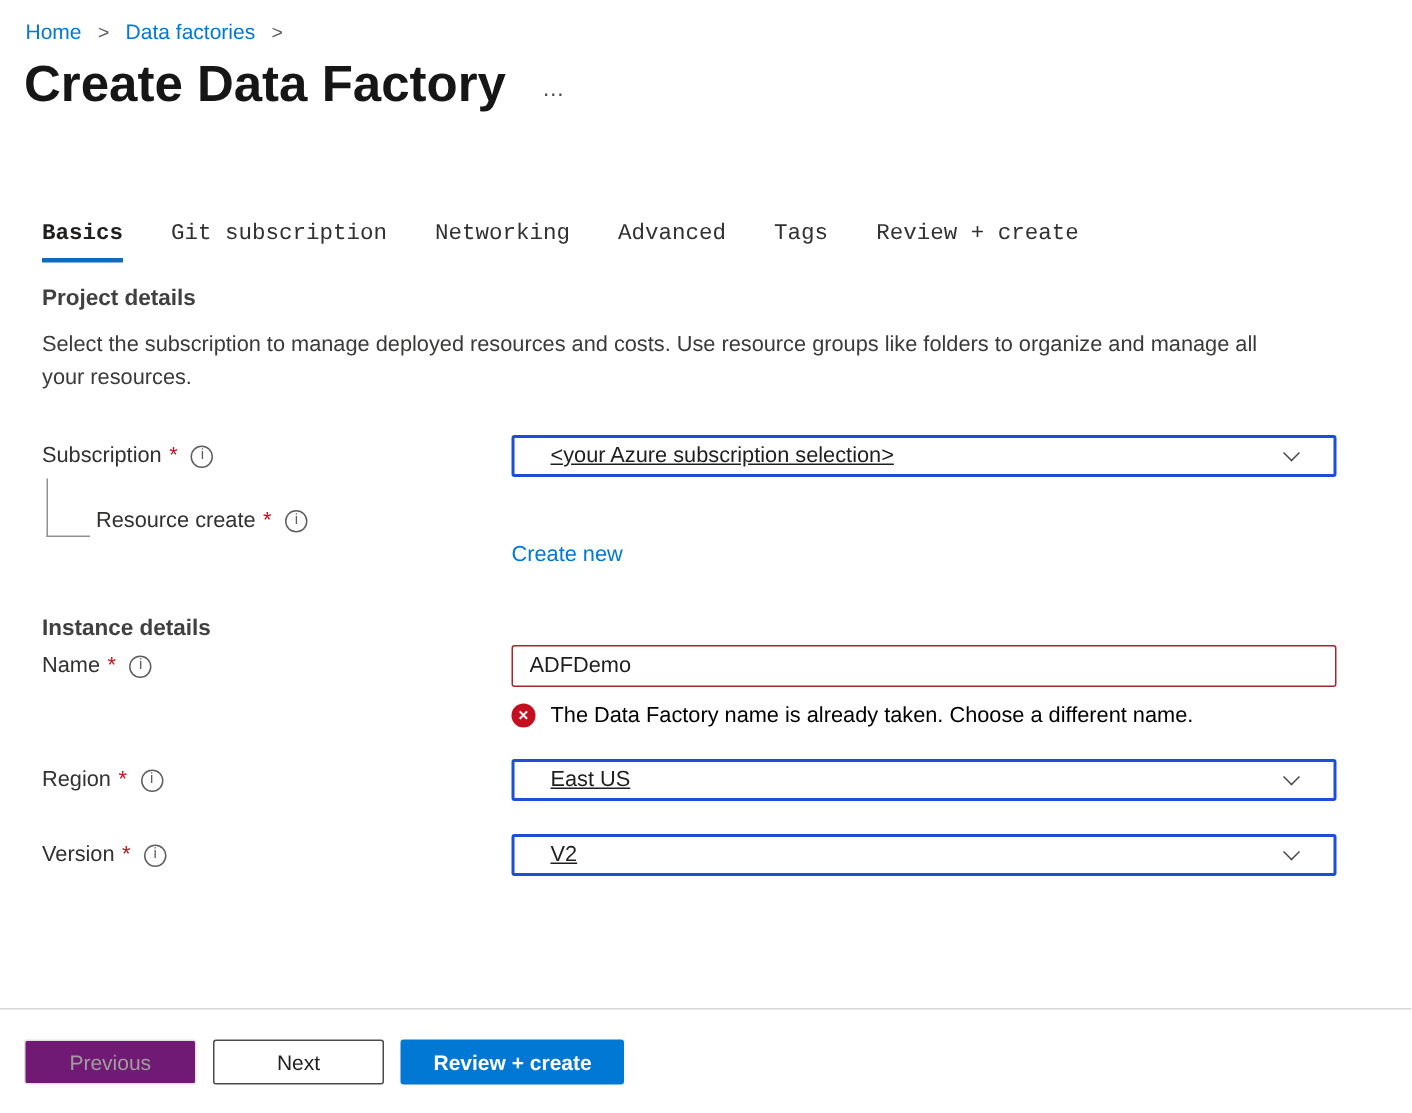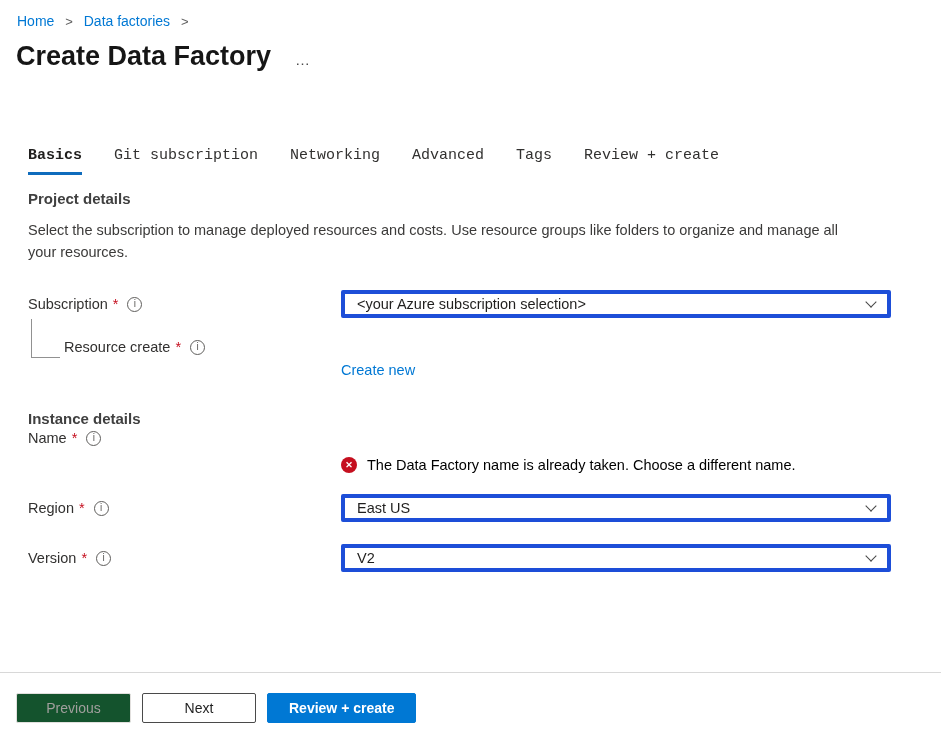--- a/index.html
+++ b/index.html
@@ -14,21 +14,21 @@
     overflow: hidden;
   }
 
   
   .breadcrumb { padding: 13px 0 0 17px; font-size: 14px; }
   .crumb { color: #0078d4; text-decoration: none; cursor: pointer; }
   .sep { margin: 0 7px; color: #5f5f5f; font-size: 13px; }
 
   
   .title-row { display: flex; align-items: flex-end; gap: 24px; margin: 10px 0 0 16px; }
-  .page-title { margin: 0; font-size: 27px; line-height: 34px; font-weight: 700; color: #161616; }
+  .page-title { margin: 0; font-size: 34px; line-height: 34px; font-weight: 700; color: #161616; }
   .ellipsis-btn {
     border: none; background: none; padding: 0 2px 6px 0; cursor: pointer;
     font-size: 15px; color: #4a4a4a; letter-spacing: 1px; line-height: 1;
     font-family: inherit;
   }
 
   
   .tabs { display: flex; gap: 32px; margin: 74px 0 0 28px; }
   .tab { font-size: 15px; color: #323130; padding-bottom: 8px; cursor: pointer; border-bottom: 3px solid transparent; font-family: Liberation Mono, monospace; }
   .tab.active { font-weight: 700; color: #201f1e; border-bottom-color: #0f6cbd; }
@@ -47,23 +47,23 @@
   .label-cell.indent { padding-left: 36px; }
   .required { color: #c50f1f; margin-left: 5px; }
   .info-icon {
     width: 15px; height: 15px; margin-left: 9px; border: 1px solid #5f5e5c; border-radius: 50%;
     display: inline-flex; align-items: center; justify-content: center;
     font-size: 10px; line-height: 1; color: #5f5e5c; cursor: default; flex-shrink: 0;
   }
 
   .select {
     width: 550px; height: 28px; background: #fff;
-    border: 4px solid #1d4ed8; border-radius: 2px;
-    padding: 0 12px; display: flex; align-items: center; justify-content: space-between;
-    font-size: 14.5px; color: #201f1e; cursor: pointer;
+    border: 2px solid #1d4ed8; border-radius: 2px;
+    padding: 0 24px; display: flex; align-items: center; justify-content: space-between;
+    font-size: 14.5px; color: #201f1e; cursor: pointer; text-decoration: underline;
   }
   .chevron-icon {
     width: 8px; height: 8px; margin-top: -4px; flex-shrink: 0;
     border-right: 1.6px solid #474747; border-bottom: 1.6px solid #474747;
     transform: rotate(45deg);
   }
   .text-input {
     width: 550px; height: 28px; border: 1.5px solid #a4262c; border-radius: 2px;
     padding: 0 11px; font-size: 14.5px; color: #201f1e; font-family: inherit; outline: none; background: #fff;
   }
@@ -85,21 +85,21 @@
   }
   .error-text { font-size: 14.5px; color: #000000; }
 
   
   .footer {
     position: absolute; left: 0; right: 0; bottom: 0; height: 70px;
     border-top: 1px solid #d8d8d8; padding: 20px 0 0 16px; background: #fff;
     display: flex; align-items: flex-start;
   }
   .btn { height: 30px; border-radius: 2px; font-size: 14px; font-family: inherit; cursor: pointer; }
-  .btn-previous { width: 115px; background: #14532d; border: 1px solid #e2e0de; color: #a19f9d; cursor: default; }
+  .btn-previous { width: 115px; background: #701a75; border: 1px solid #e2e0de; color: #a19f9d; cursor: default; }
   .btn-next { width: 114px; margin-left: 11px; background: #ffffff; border: 1px solid #4a4a4a; color: #1f1f1f; }
   .btn-review { margin-left: 11px; padding: 0 21px; background: #0078d4; border: 1px solid #0078d4; color: #ffffff; font-weight: 700; }
 </style>
 </head>
 <body>
 
 <div class="screen">
 
   
   <nav class="breadcrumb">
@@ -156,20 +156,21 @@
   
   <div class="section-heading instance">Instance details</div>
 
   
   <div class="form-row name-row">
     <div class="label-cell">
       <span>Name</span>
       <span class="required">*</span>
       <span class="info-icon">i</span>
     </div>
+    <input type="text" class="text-input" value="ADFDemo" style="">
   </div>
 
   
   <div class="error-row">
     <span class="error-icon">✕</span>
     <span class="error-text">The Data Factory name is already taken. Choose a different name.</span>
   </div>
 
   
   <div class="form-row">

